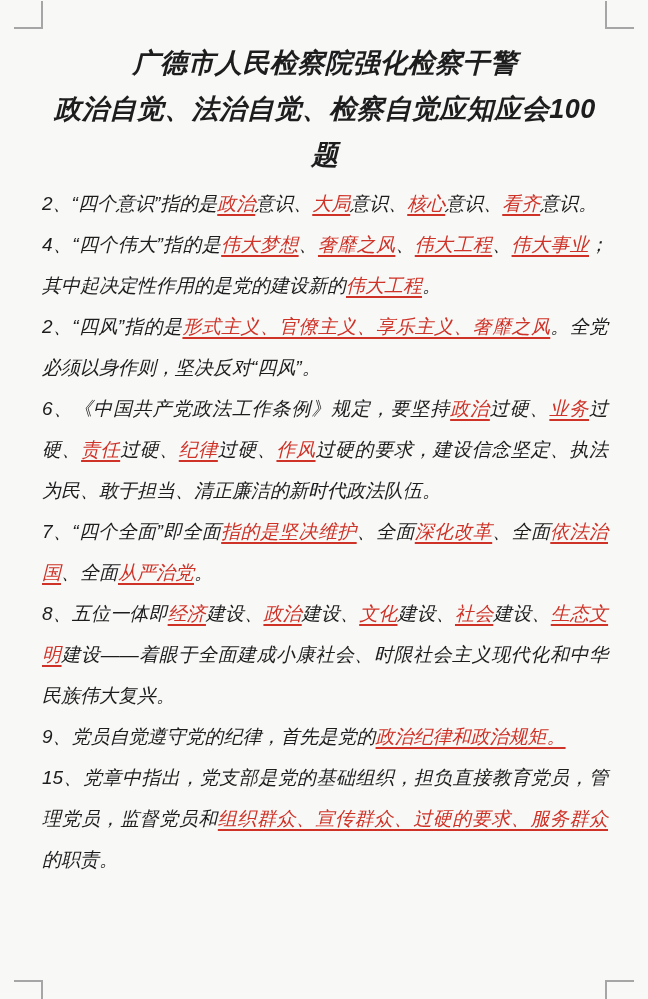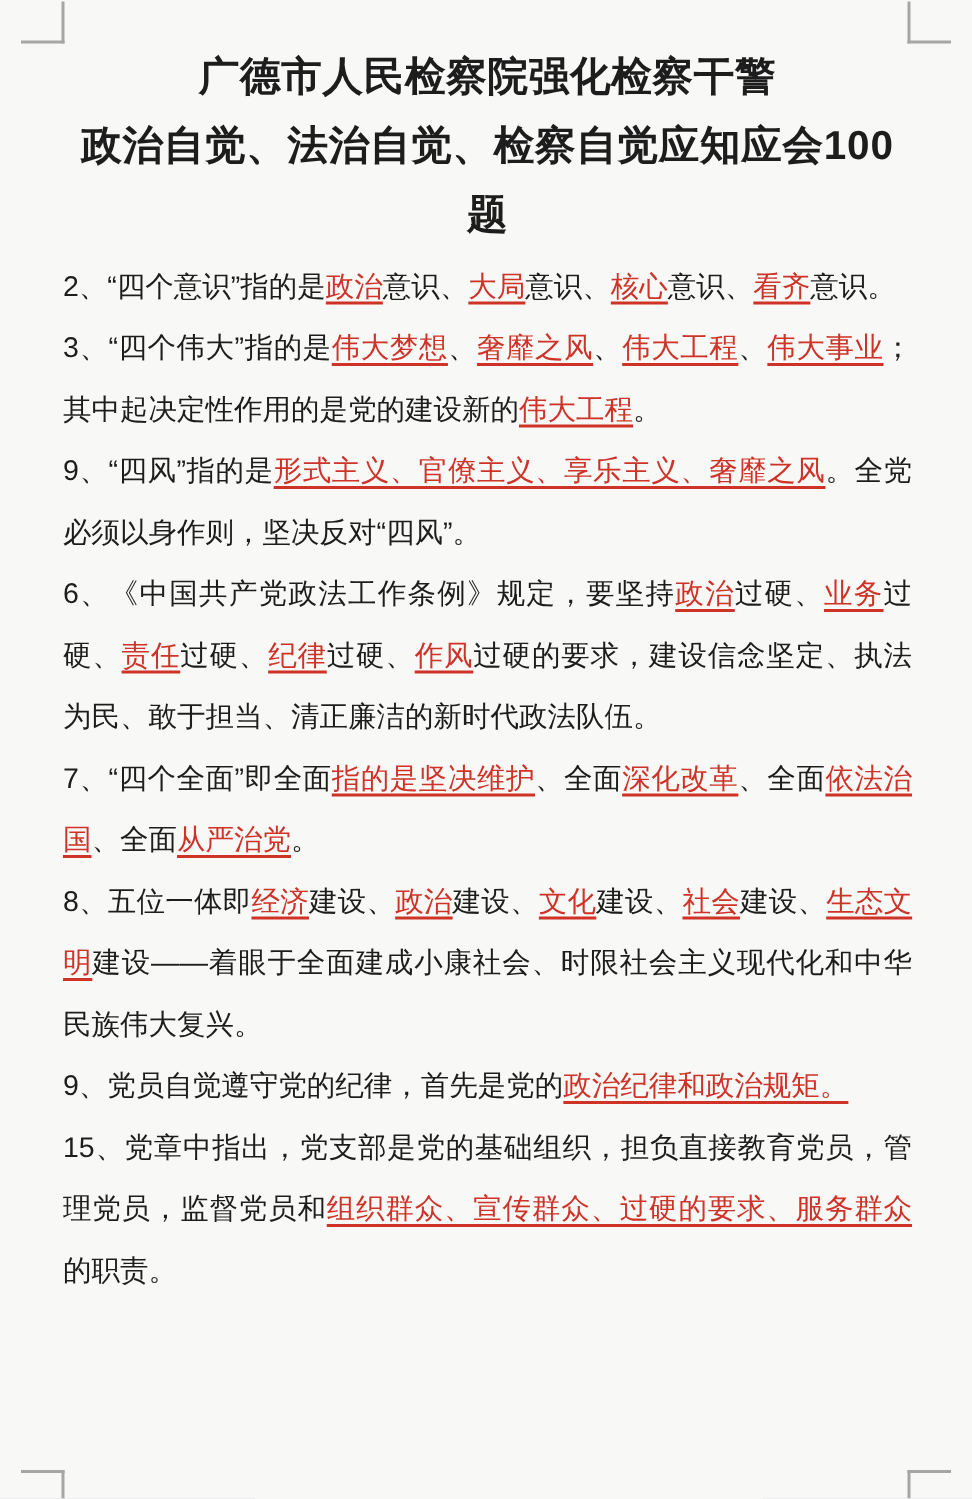--- a/index.html
+++ b/index.html
@@ -12,21 +12,21 @@
     overflow: hidden;
     font-family: "Liberation Sans", sans-serif;
   }
   
   .crop { position: absolute; width: 27px; }
   .crop.tl { left: 14px; top: 1px;  height: 26px; border-right: 2px solid var(--crop, #a6a6a6); border-bottom: 2px solid var(--crop, #a6a6a6); }
   .crop.tr { right: 14px; top: 1px; height: 26px; border-left: 2px solid var(--crop, #a6a6a6);  border-bottom: 2px solid var(--crop, #a6a6a6); }
   .crop.bl { left: 14px; bottom: -1px;  height: 18px; border-right: 2px solid var(--crop, #a6a6a6); border-top: 2px solid var(--crop, #a6a6a6); }
   .crop.br { right: 14px; bottom: -1px; height: 18px; border-left: 2px solid var(--crop, #a6a6a6);  border-top: 2px solid var(--crop, #a6a6a6); }
 
-  .content { position: absolute; left: 42px; top: 28px; width: 566px; }
+  .content { position: absolute; left: 42px; top: 40px; width: 566px; font-style: italic; }
 
   .title-line {
     text-align: center;
     font-weight: 700;
     font-size: 27px;
     line-height: 46px;
     color: var(--ink, #1d1d1d);
     letter-spacing: 0.5px;
   }
 
@@ -53,22 +53,22 @@
   <div class="crop tl"></div>
   <div class="crop tr"></div>
   <div class="crop bl"></div>
   <div class="crop br"></div>
 
   <div class="content">
     <div class="title-line">广德市人民检察院强化检察干警</div>
     <div class="title-line">政治自觉、法治自觉、检察自觉应知应会100题</div>
     <div class="questions">
         <p><span class="seg-black">2、“四个意识”指的是</span><span class="seg-red">政治</span><span class="seg-black">意识、</span><span class="seg-red">大局</span><span class="seg-black">意识、</span><span class="seg-red">核心</span><span class="seg-black">意识、</span><span class="seg-red">看齐</span><span class="seg-black">意识。</span></p>
-        <p><span class="seg-black">3、“四个伟大”指的是</span><span class="seg-red">伟大梦想</span><span class="seg-black">、</span><span class="seg-red">奢靡之风</span><span class="seg-black">、</span><span class="seg-red">伟大工程</span><span class="seg-black">、</span><span class="seg-red">伟大事业</span><span class="seg-black">；其中起决定性作用的是党的建设新的</span><span class="seg-red">伟大工程</span><span class="seg-black">。</span></p>
-        <p><span class="seg-black">9、“四风”指的是</span><span class="seg-red">形式主义、官僚主义、享乐主义、奢靡之风</span><span class="seg-black">。全党必须以身作则，坚决反对“四风”。</span></p>
+        <p><span class="seg-black">4、“四个伟大”指的是</span><span class="seg-red">伟大梦想</span><span class="seg-black">、</span><span class="seg-red">奢靡之风</span><span class="seg-black">、</span><span class="seg-red">伟大工程</span><span class="seg-black">、</span><span class="seg-red">伟大事业</span><span class="seg-black">；其中起决定性作用的是党的建设新的</span><span class="seg-red">伟大工程</span><span class="seg-black">。</span></p>
+        <p><span class="seg-black">2、“四风”指的是</span><span class="seg-red">形式主义、官僚主义、享乐主义、奢靡之风</span><span class="seg-black">。全党必须以身作则，坚决反对“四风”。</span></p>
         <p><span class="seg-black">6、《中国共产党政法工作条例》规定，要坚持</span><span class="seg-red">政治</span><span class="seg-black">过硬、</span><span class="seg-red">业务</span><span class="seg-black">过硬、</span><span class="seg-red">责任</span><span class="seg-black">过硬、</span><span class="seg-red">纪律</span><span class="seg-black">过硬、</span><span class="seg-red">作风</span><span class="seg-black">过硬的要求，建设信念坚定、执法为民、敢于担当、清正廉洁的新时代政法队伍。</span></p>
         <p><span class="seg-black">7、“四个全面”即全面</span><span class="seg-red">指的是坚决维护</span><span class="seg-black">、全面</span><span class="seg-red">深化改革</span><span class="seg-black">、全面</span><span class="seg-red">依法治国</span><span class="seg-black">、全面</span><span class="seg-red">从严治党</span><span class="seg-black">。</span></p>
         <p><span class="seg-black">8、五位一体即</span><span class="seg-red">经济</span><span class="seg-black">建设、</span><span class="seg-red">政治</span><span class="seg-black">建设、</span><span class="seg-red">文化</span><span class="seg-black">建设、</span><span class="seg-red">社会</span><span class="seg-black">建设、</span><span class="seg-red">生态文明</span><span class="seg-black">建设——着眼于全面建成小康社会、时限社会主义现代化和中华民族伟大复兴。</span></p>
         <p><span class="seg-black">9、党员自觉遵守党的纪律，首先是党的</span><span class="seg-red">政治纪律和政治规矩。</span></p>
         <p><span class="seg-black">15、党章中指出，党支部是党的基础组织，担负直接教育党员，管理党员，监督党员和</span><span class="seg-red">组织群众、宣传群众、过硬的要求、服务群众</span><span class="seg-black">的职责。</span></p>
       </div>
   </div>
 </div>
 
 </body></html>

